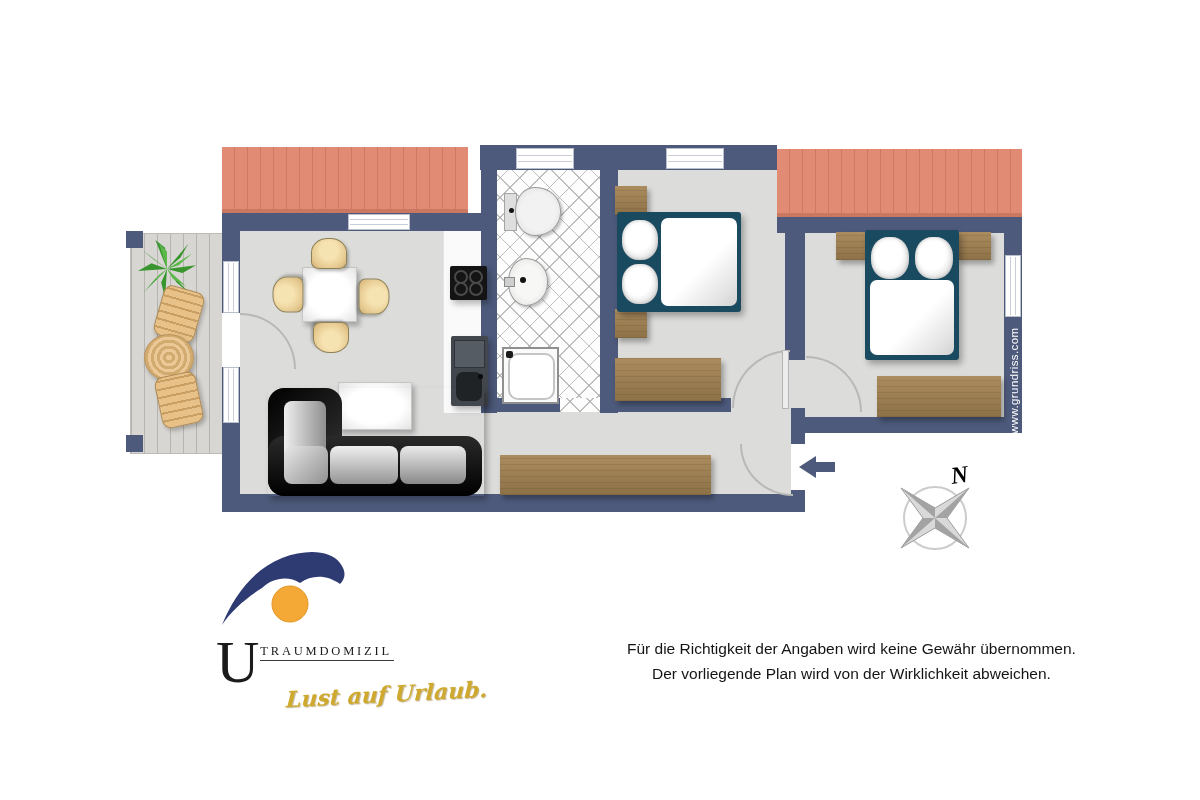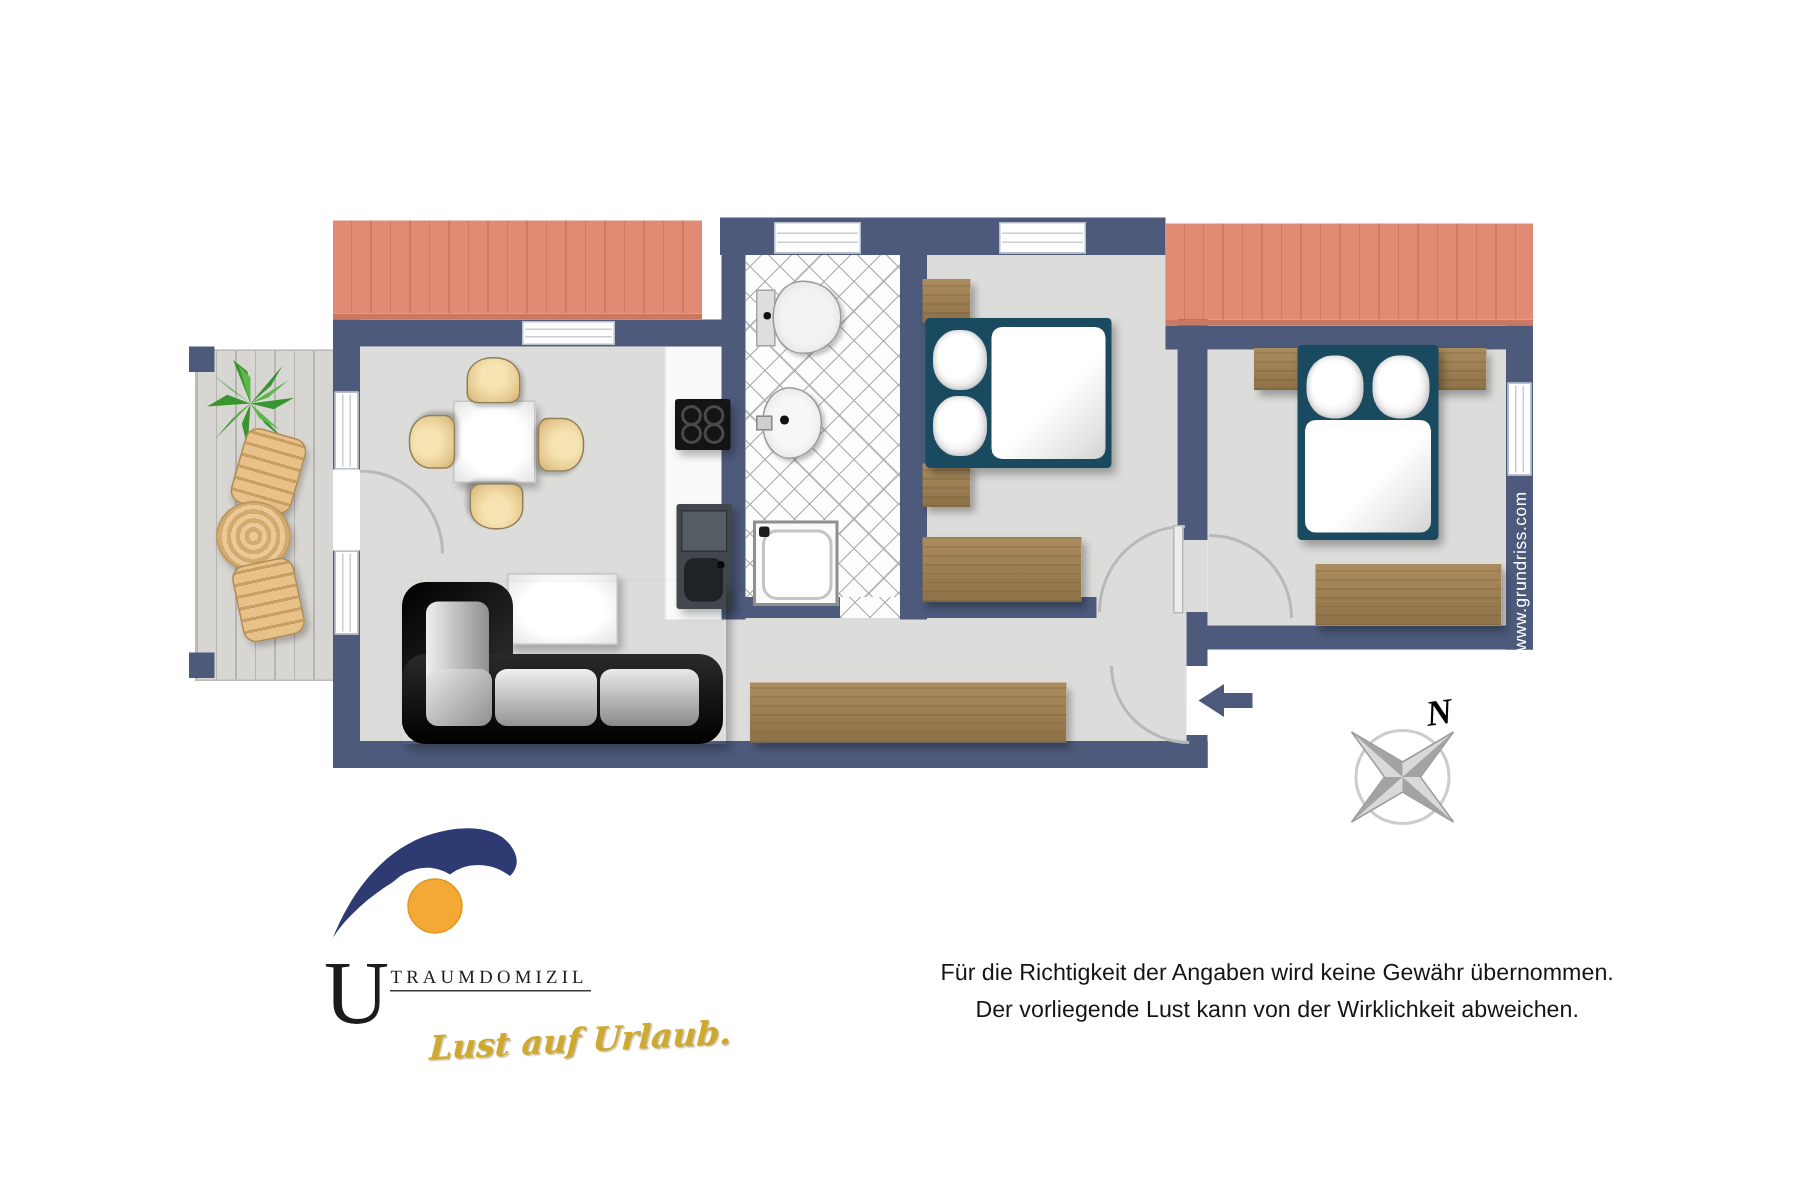--- a/index.html
+++ b/index.html
@@ -218,16 +218,16 @@
       <span class="logo-serif" style="font-size:60px;line-height:.85;">U</span>
       <span style="display:flex;flex-direction:column;margin-left:1px;">
         <span class="logo-serif" style="font-size:12.5px;letter-spacing:2.8px;border-bottom:1.5px solid #3a3a3a;padding:0 2px 1px 0;margin-top:7px;">TRAUMDOMIZIL</span>
       </span>
     </div>
     <span class="tagline" style="left:72px;top:136px;">Lust auf Urlaub.</span>
   </div>
 
   <div class="disclaimer" style="left:627px;top:636px;text-align:center;">
     <div>Für die Richtigkeit der Angaben wird keine Gewähr übernommen.</div>
-    <div>Der vorliegende Lust kann von der Wirklichkeit abweichen.</div>
+    <div>Der vorliegende Plan wird von der Wirklichkeit abweichen.</div>
   </div>
 
 </div>
 
 </body></html>

